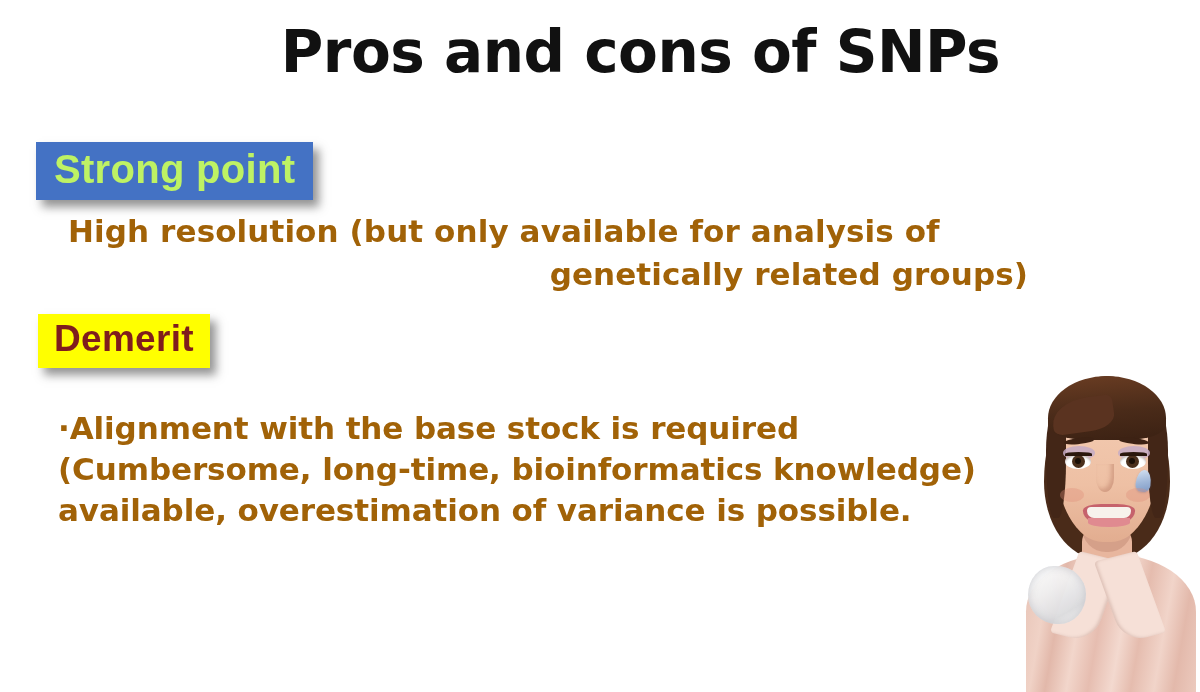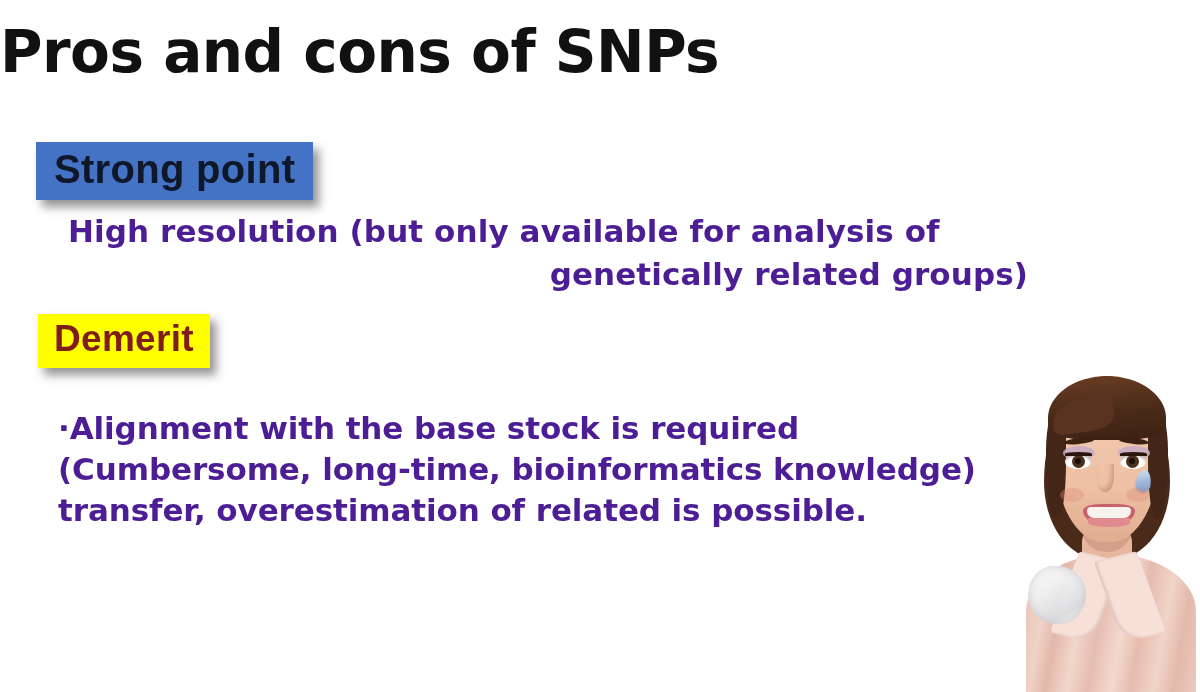--- a/index.html
+++ b/index.html
@@ -18,21 +18,21 @@
     background: #ffffff;
     overflow: hidden;
   }
 
   
   #slide-title {
     position: absolute;
     left: 0;
     top: 18px;
     width: 1000px;
-    text-align: left;
+    text-align: right;
     font-family: "DejaVu Sans", sans-serif;
     font-weight: bold;
     font-size: 58px;
     line-height: 68px;
     letter-spacing: -0.5px;
     color: #111111;
     white-space: nowrap;
   }
 
   
@@ -41,41 +41,41 @@
     display: inline-block;
     font-family: "Liberation Sans", "DejaVu Sans", sans-serif;
     font-weight: bold;
     box-shadow: 6px 7px 9px rgba(60,60,60,0.55);
   }
   #badge-strong-point {
     left: 36px;
     top: 142px;
     padding: 4px 18px 8px 18px;
     background: #4472c4;
-    color: #0f172a;
+    color: #bef264;
     font-size: 40px;
     line-height: 46px;
     letter-spacing: 0.3px;
   }
   #badge-demerit {
     left: 38px;
     top: 314px;
     padding: 3px 16px 7px 16px;
     background: #ffff00;
     color: #7f1d1d;
     font-size: 37px;
     line-height: 44px;
     letter-spacing: 0.3px;
   }
 
   
   .body-block {
     position: absolute;
     font-family: "DejaVu Sans", sans-serif;
-    color: #4c1d95;
+    color: #a16207;
     font-weight: 600;
   }
   #strong-point-body {
     left: 68px;
     top: 210px;
     width: 960px;
     font-size: 31px;
     line-height: 43px;
     letter-spacing: 0.1px;
   }
@@ -302,21 +302,21 @@
   <div id="strong-point-body" class="body-block">
     <div class="ln line1">High resolution (but only available for analysis of</div>
     <div class="ln line2">genetically related groups)</div>
   </div>
 
   <div id="badge-demerit" class="badge">Demerit</div>
 
   <div id="demerit-body" class="body-block">
     <div class="ln">·Alignment with the base stock is required</div>
     <div class="ln">(Cumbersome, long-time, bioinformatics knowledge)</div>
-    <div class="ln">transfer, overestimation of related is possible.</div>
+    <div class="ln">available, overestimation of variance is possible.</div>
   </div>
 
   <div id="woman-photo">
     <div class="hair-back"></div>
     <div class="blouse"></div>
     <div class="neck"></div>
     <div class="neck-shadow"></div>
     <div class="blouse-collar-l"></div>
     <div class="blouse-collar-r"></div>
     <div class="face"></div>

